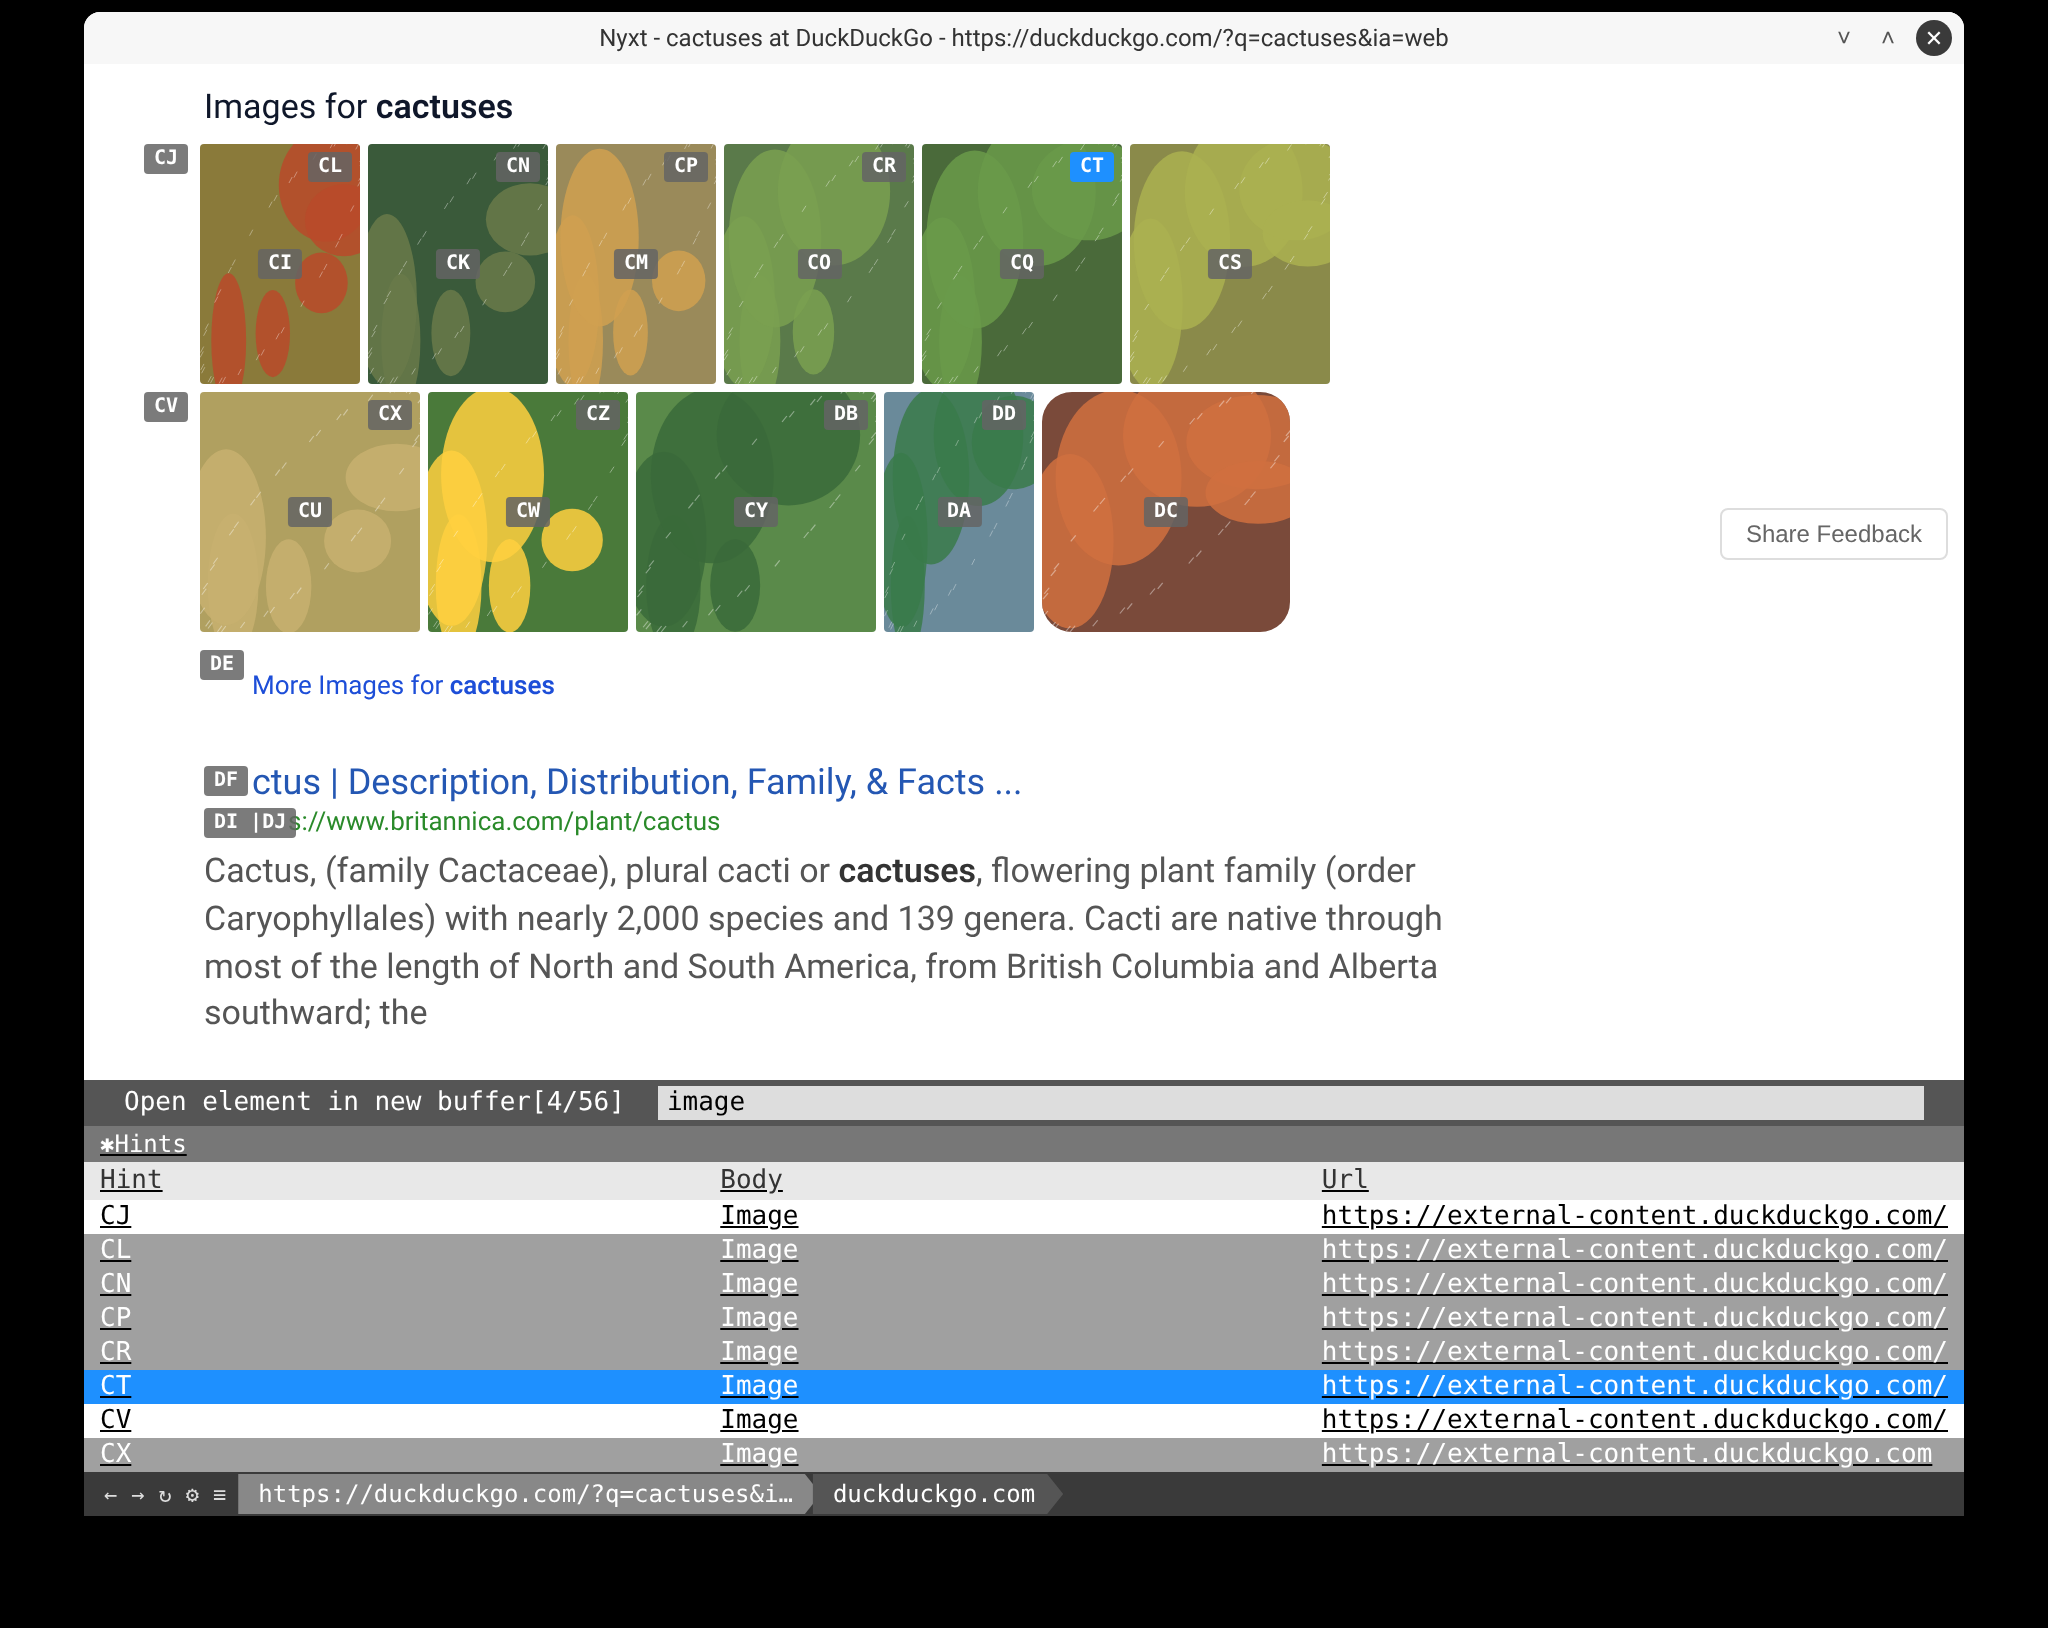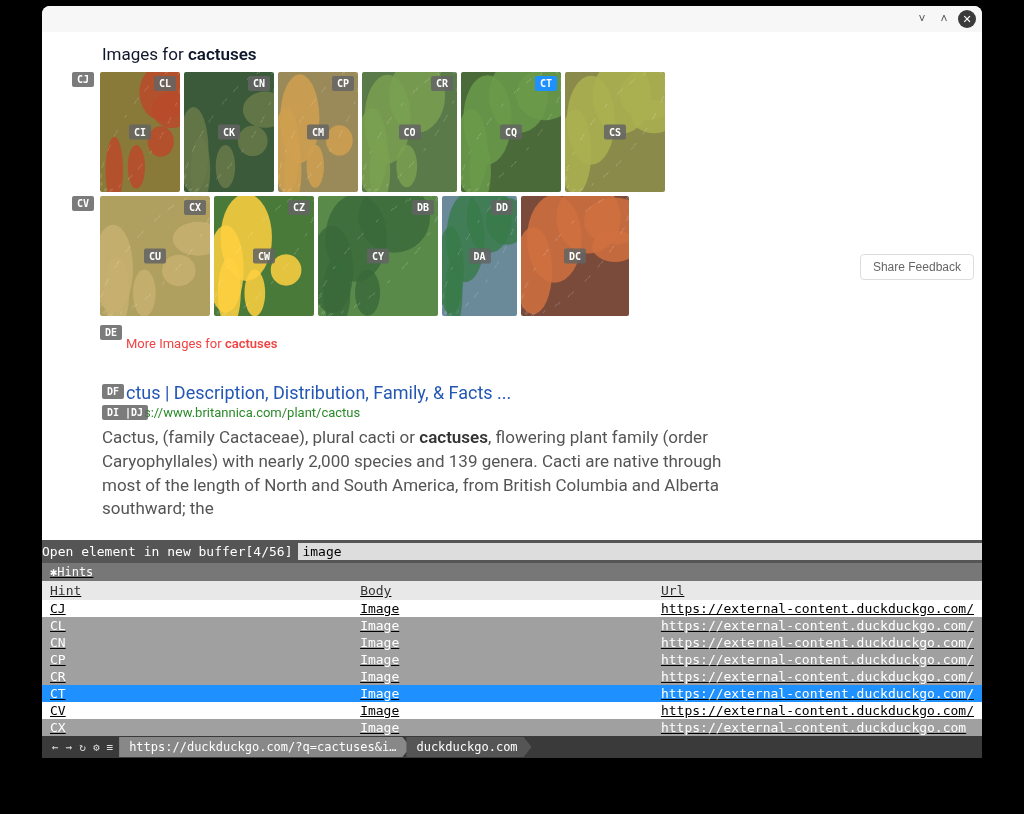--- a/index.html
+++ b/index.html
@@ -92,21 +92,21 @@
 .hint.ct { background: #1e90ff; }
 .hint-outer { left: -28px; top: 0; }
 .hint-inner-tr { right: 4px; top: 4px; }
 .hint-inner-c { left: 50%; top: 50%; transform: translate(-50%,-50%); }
 .row-outer {
   position: relative;
   margin-left: -2px;
 }
 .more-link {
   font-size: 13px;
-  color: #ef4444;
+  color: #1d4ed8;
   margin-top: 10px;
   display: inline-block;
   position: relative;
 }
 .more-link b { font-weight: 600; }
 .result {
   margin-top: 30px;
 }
 .result-title {
   font-size: 18px;
@@ -136,24 +136,24 @@
   border-radius: 4px;
   padding: 5px 12px;
   font-size: 12px;
   color: #666;
 }
 .minibuf {
   background: #555;
   color: #fff;
   font-family: "DejaVu Sans Mono", monospace;
   font-size: 13px;
-  padding: 3px 0;
+  padding: 3px 20px;
   display: flex;
   align-items: center;
-  gap: 6px;
+  gap: 17px;
 }
 .minibuf-input {
   background: #ddd;
   color: #000;
   padding: 1px 4px;
   flex: 1;
   font-family: inherit;
   font-size: 13px;
   border: none;
   outline: none;
@@ -216,20 +216,21 @@
   clip-path: polygon(0 0, calc(100% - 8px) 0, 100% 50%, calc(100% - 8px) 100%, 0 100%);
   margin-left: -4px;
 }
 .sb-seg.dark { background: #555; }
 </style>
 </head>
 <body>
 
 <div class="window">
   <div class="titlebar">
+    <span>Nyxt - cactuses at DuckDuckGo - https://duckduckgo.com/?q=cactuses&amp;ia=web</span>
     <div class="win-controls">
       <div class="win-btn">˅</div>
       <div class="win-btn">˄</div>
       <div class="win-btn win-close">✕</div>
     </div>
   </div>
 
   <div class="content">
     <div class="page">
 
@@ -758,21 +759,21 @@
                 <line x1="4.400685194520909" y1="118.73589651068136" x2="6.400685194520909" y2="115.73589651068136" stroke="#fff" stroke-width="0.5" opacity="0.4"></line>
                 <line x1="3.8332327613867956" y1="91.27664050100641" x2="5.833232761386796" y2="88.27664050100641" stroke="#fff" stroke-width="0.5" opacity="0.4"></line>
                 <line x1="32.392701578211025" y1="44.08474347429765" x2="34.392701578211025" y2="41.08474347429765" stroke="#fff" stroke-width="0.5" opacity="0.4"></line>
                 <line x1="72.06073235921512" y1="6.933887898499787" x2="74.06073235921512" y2="3.933887898499787" stroke="#fff" stroke-width="0.5" opacity="0.4"></line>
                 <line x1="97.81050001336192" y1="3.262796245370845" x2="99.81050001336192" y2="0.2627962453708448" stroke="#fff" stroke-width="0.5" opacity="0.4"></line>
                 <line x1="93.39630445100684" y1="35.3875847144698" x2="95.39630445100684" y2="32.3875847144698" stroke="#fff" stroke-width="0.5" opacity="0.4"></line>
               </svg>
               <span class="hint hint-inner-tr">DD</span>
               <span class="hint hint-inner-c">DA</span>
             </div>
-            <div class="thumb" style="width: 108px;">
+            <div class="thumb" style="width: 124px; border-radius: 15px;">
               <svg viewBox="0 0 100 120" preserveAspectRatio="none">
                 <rect width="100" height="120" fill="#7a4a3a"></rect>
                 <ellipse cx="11.295861671063232" cy="74.57935180164753" rx="17.551041333788728" ry="43.59728348042212" fill="#d07040" opacity="0.85"></ellipse>
                 <ellipse cx="30.86706496196358" cy="42.82732412351952" rx="25.39128837130441" ry="43.92493845971629" fill="#d07040" opacity="0.85"></ellipse>
                 <ellipse cx="62.509364529827415" cy="21.909652148057297" rx="29.830135631028245" ry="35.46725692561783" fill="#d07040" opacity="0.85"></ellipse>
                 <ellipse cx="86.259422614459" cy="25.023434585091593" rx="28.06708478249734" ry="23.560246546319817" fill="#d07040" opacity="0.85"></ellipse>
                 <ellipse cx="87.13316922591008" cy="50.20416533515491" rx="21.214456360512145" ry="15.716119555521487" fill="#d07040" opacity="0.85"></ellipse>
                 <line x1="81.71986650286631" y1="56.46816049805099" x2="83.71986650286631" y2="53.46816049805099" stroke="#fff" stroke-width="0.5" opacity="0.4"></line>
                 <line x1="43.53881548811705" y1="101.2445920308989" x2="45.53881548811705" y2="98.2445920308989" stroke="#fff" stroke-width="0.5" opacity="0.4"></line>
                 <line x1="9.434168859371168" y1="119.9995354690384" x2="11.434168859371168" y2="116.9995354690384" stroke="#fff" stroke-width="0.5" opacity="0.4"></line>

